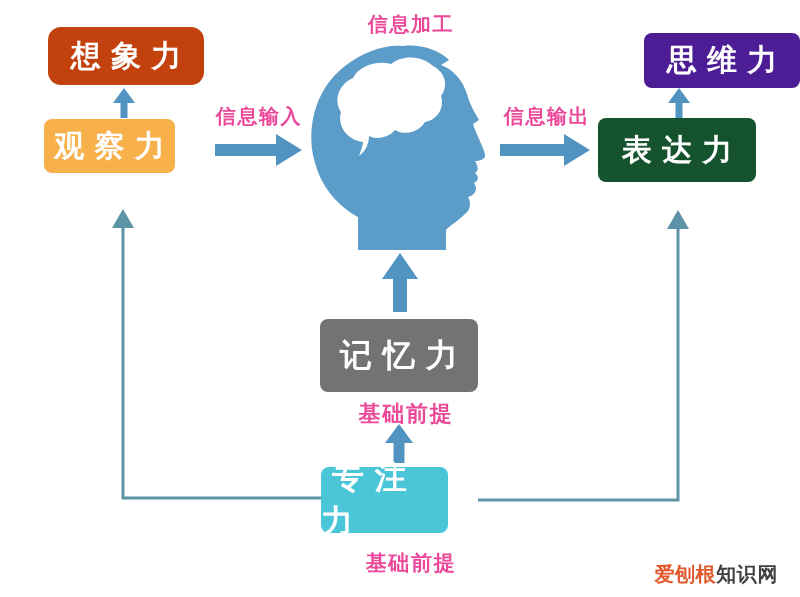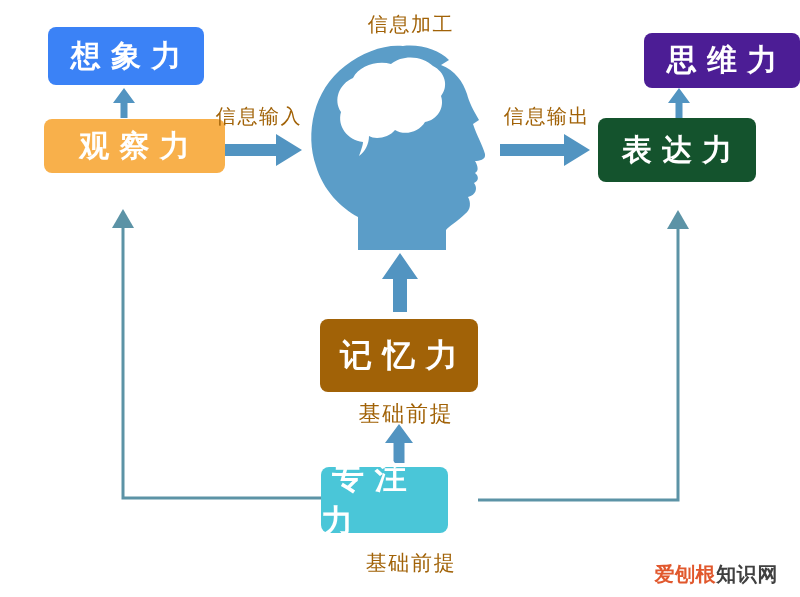--- a/index.html
+++ b/index.html
@@ -9,21 +9,21 @@
     font-family:"Liberation Sans","DejaVu Sans",sans-serif;
   }
   .node{
     position:absolute;display:flex;align-items:center;justify-content:center;
     border-radius:8px;color:#ffffff;font-weight:bold;
     letter-spacing:0.34em;text-indent:0.34em;
   }
   .node-sm{font-size:30px;}
   .node-lg{font-size:32px;}
   .diagram-label{
-    position:absolute;color:#a16207;font-weight:normal;
+    position:absolute;color:#ec4899;font-weight:bold;
     letter-spacing:0.08em;white-space:nowrap;
   }
   .centered{transform:translateX(-50%);}
   .connector-layer,.head-layer{position:absolute;pointer-events:none;}
   .watermark{
     position:absolute;right:22px;top:561px;font-size:20px;font-weight:bold;
     letter-spacing:0.03em;white-space:nowrap;
   }
 </style>
 </head>
@@ -76,33 +76,33 @@
              C56,24 74,18 88,22
              C100,12 120,14 130,24
              C142,30 146,44 138,54
              C142,66 134,78 122,80
              C116,90 102,94 92,88
              C86,96 72,98 66,94
              C66,102 62,110 56,114
              C59,106 60,102 60,100 Z" fill="#ffffff"></path>
   </svg>
 
-  <div class="node node-sm" style="left: 48px; top: 27px; width: 156px; height: 58px; background-color: #3b82f6;">
+  <div class="node node-sm" style="left: 48px; top: 27px; width: 156px; height: 58px; background-color: #c2410c; border-radius: 13px;">
     <span>想象力</span>
   </div>
-  <div class="node node-sm" style="left: 44px; top: 119px; width: 181px; height: 54px; background-color: rgb(248, 176, 75);">
+  <div class="node node-sm" style="left: 44px; top: 119px; width: 131px; height: 54px; background-color: rgb(248, 176, 75);">
     <span>观察力</span>
   </div>
   <div class="node node-sm" style="left: 600px; top: 33px; width: 156px; height: 55px; background-color: #4c1d95; margin-left: 44px;">
     <span>思维力</span>
   </div>
   <div class="node node-sm" style="left: 598px; top: 118px; width: 158px; height: 64px; background-color: #14532d;">
     <span>表达力</span>
   </div>
-  <div class="node node-lg" style="left: 320px; top: 319px; width: 158px; height: 73px; background-color: #a16207;">
+  <div class="node node-lg" style="left: 320px; top: 319px; width: 158px; height: 73px; background-color: #737373;">
     <span>记忆力</span>
   </div>
   <div class="node node-lg" style="left: 321px; top: 467px; width: 127px; height: 66px; background-color: rgb(74, 198, 216);">
     <span>专注力</span>
   </div>
 
   <div class="diagram-label centered" style="left:411px;top:11px;font-size:20px;">信息加工</div>
   <div class="diagram-label centered" style="left:259px;top:103px;font-size:20px;">信息输入</div>
   <div class="diagram-label centered" style="left:547px;top:103px;font-size:20px;">信息输出</div>
   <div class="diagram-label centered" style="left:406px;top:399px;font-size:22px;">基础前提</div>

